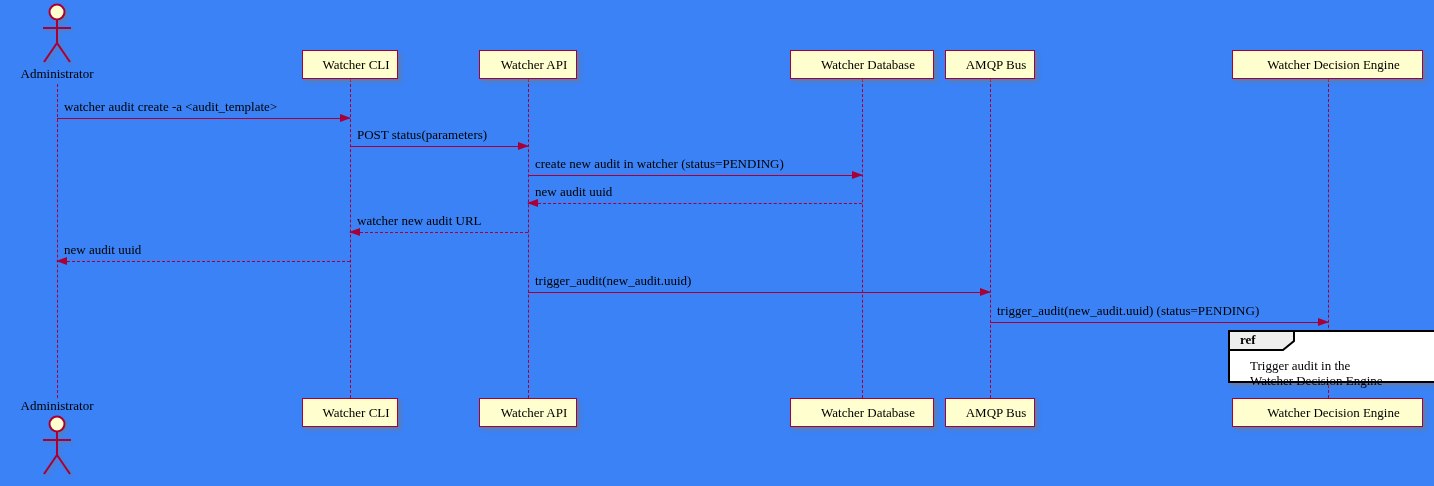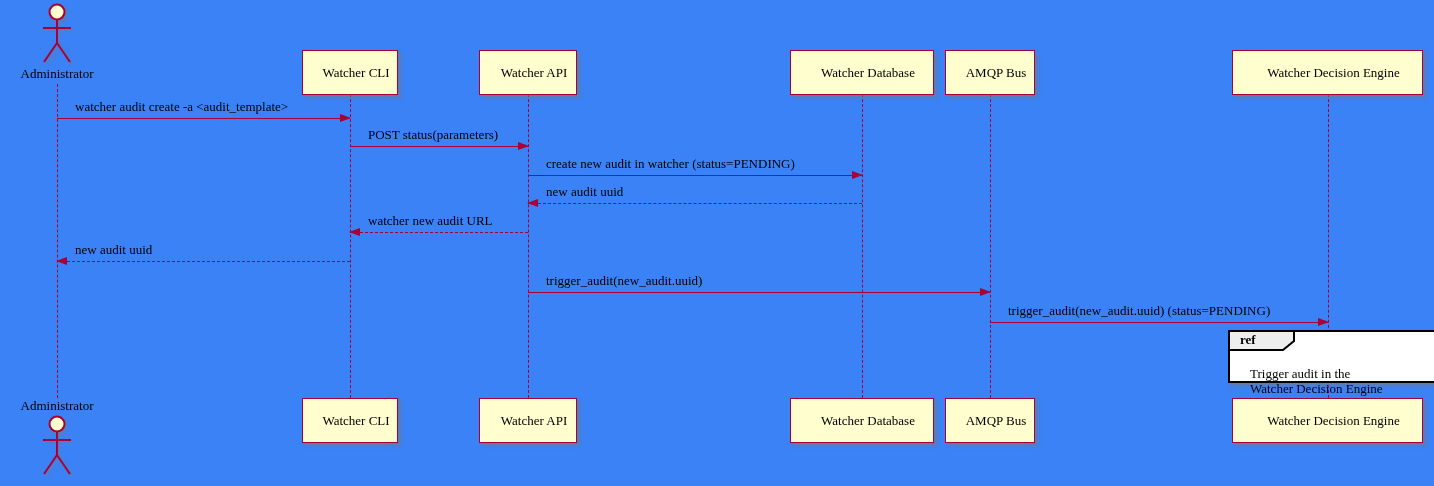--- a/index.html
+++ b/index.html
@@ -12,21 +12,21 @@
   #diagram {
     position: relative;
     width: 1434px;
     height: 486px;
     background: #3b82f6;
     overflow: hidden;
     font-family: Liberation Serif, serif;
   }
   .pbox {
     position: absolute;
-    height: 45px;
+    height: 29px;
     background: #FEFECE;
     border: 1.5px solid #A80036;
     box-shadow: 3px 3px 3px rgba(120,120,120,0.55);
     display: flex;
     align-items: center;
     justify-content: center;
     white-space: nowrap;
     font-size: 13px;
     z-index: 3;
     padding-left: 12px;
@@ -45,21 +45,21 @@
     z-index: 3;
   }
   .actor-svg { position: absolute; z-index: 3; filter: drop-shadow(2.5px 2.5px 1.5px rgba(120,120,120,0.55)); }
   .msg { position: absolute; height: 0; z-index: 2; }
   .msg .line { position: absolute; left: 0; right: 0; top: 0; height: 0; }
   .msg .line.solid  { border-top: 1.5px solid #A80036; }
   .msg .line.dashed { border-top: 1.5px dashed #A80036; }
   .msg .lbl {
     position: absolute;
     bottom: 3px;
-    left: 18px;
+    left: 7px;
     white-space: nowrap;
   }
   .head { position: absolute; width: 0; height: 0; top: -4px; }
   .head.right {
     right: -1px;
     border-left: 11px solid #A80036;
     border-top: 4.5px solid transparent;
     border-bottom: 4.5px solid transparent;
   }
   .head.left {
@@ -80,21 +80,21 @@
   .ref-head-svg { position: absolute; left: -2px; top: -2px; }
   .ref-kw {
     position: absolute;
     left: 10px; top: 0px;
     font-weight: bold;
     font-size: 13px;
     z-index: 5;
   }
   .ref-body {
     position: absolute;
-    left: 20px; top: 34px;
+    left: 20px; top: 26px;
     line-height: 15px;
     white-space: nowrap;
   }
 </style>
 </head>
 <body>
 
 <div id="diagram">
 
   <div class="lifeline" style="left:57px;  top:84px;  height:314px;"></div>

